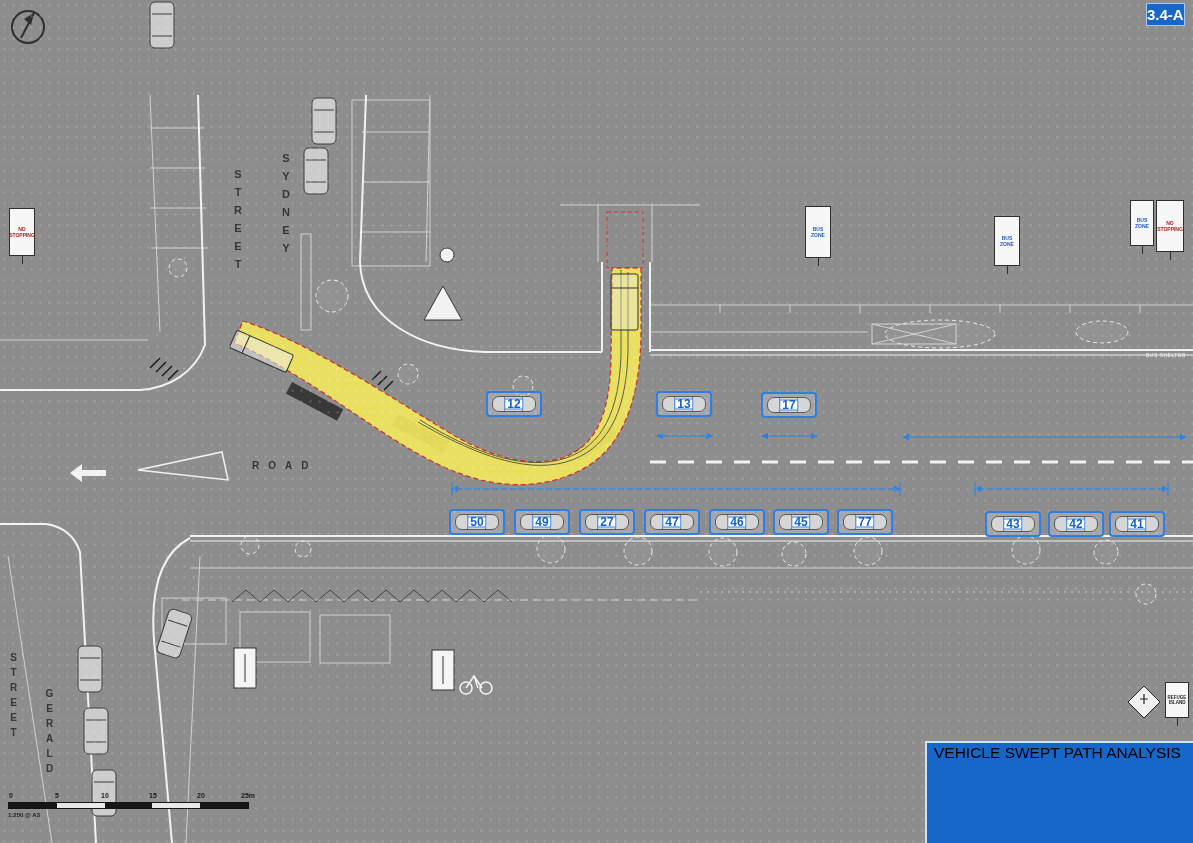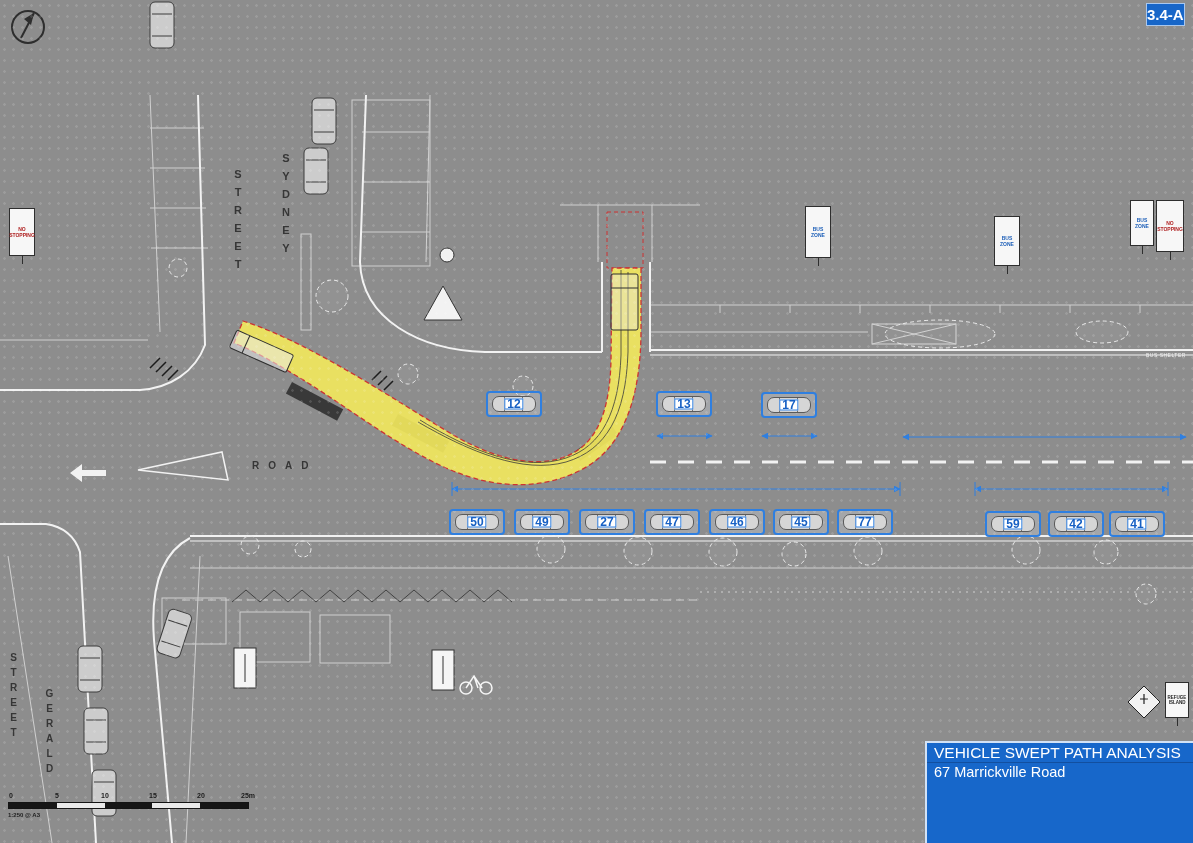--- a/index.html
+++ b/index.html
@@ -28,21 +28,21 @@
   .bay-car{position:absolute;left:4px;right:4px;top:3px;bottom:3px;border:1px solid #5a5a5a;
     border-radius:7px;background:
     linear-gradient(90deg,transparent 0 26%,#6f6f6f 26% 28%,transparent 28% 70%,#6f6f6f 70% 72%,transparent 72%),#d6d6d6}
   .bay-num{position:absolute;left:50%;top:50%;transform:translate(-50%,-50%);background:#fff;
     border:1px solid #2f7fe0;color:#1760c4;font-size:12px;line-height:9px;padding:0 2px;font-weight:bold}
   
   .badge{position:absolute;z-index:3;left:1146px;top:3px;background:#1766c8;color:#fff;
     font-size:15px;font-weight:bold;padding:2px 0;border:1px solid #a9c8ef}
   
   .titleblock{position:absolute;z-index:3;left:925px;top:741px;right:0;bottom:0;
-    background:#1767ca;border-top:2px solid #d2e2f6;border-left:2px solid #d2e2f6;color:#ffffff}
+    background:#1767ca;border-top:2px solid #d2e2f6;border-left:2px solid #d2e2f6;color:#000000}
   .tb-row{padding:0 7px;border-bottom:1px solid rgba(8,35,80,.35);line-height:19px;
     font-size:14.5px;white-space:nowrap}
   .tb-row.big{font-size:15.5px}
   .tb-row:last-child{border-bottom:none}
   
   .scalebar{position:absolute;z-index:3;left:8px;top:792px;width:250px}
   .sb-labels{position:relative;height:9px;font-size:7px;color:#1b1b1b;font-weight:bold}
   .sb-labels span{position:absolute;transform:translateX(-50%)}
   .sb-bar{display:flex;width:241px;height:7px;border:1px solid #141414;margin-top:1px;background:#e9e9e9}
   .sb-seg{flex:1}
@@ -265,36 +265,35 @@
     <div class="bay-car"></div>
     <span class="bay-num">45</span>
   </div>
   <div class="bay" style="left:837px;top:509px">
     <div class="bay-car"></div>
     <span class="bay-num">77</span>
   </div>
 
   <div class="bay" style="left:985px;top:511px">
     <div class="bay-car"></div>
-    <span class="bay-num">59</span>
+    <span class="bay-num">43</span>
   </div>
   <div class="bay" style="left:1048px;top:511px">
     <div class="bay-car"></div>
     <span class="bay-num">42</span>
   </div>
   <div class="bay" style="left:1109px;top:511px">
     <div class="bay-car"></div>
     <span class="bay-num">41</span>
   </div>
 
   <div class="badge">3.4-A</div>
 
   <div class="titleblock">
     <div class="tb-row big">VEHICLE SWEPT PATH ANALYSIS</div>
-    <div class="tb-row">67 Marrickville Road</div>
   </div>
 
   <div class="scalebar">
     <div class="sb-labels">
       <span style="left:3px">0</span>
       <span style="left:49px">5</span>
       <span style="left:97px">10</span>
       <span style="left:145px">15</span>
       <span style="left:193px">20</span>
       <span style="left:240px">25m</span>

